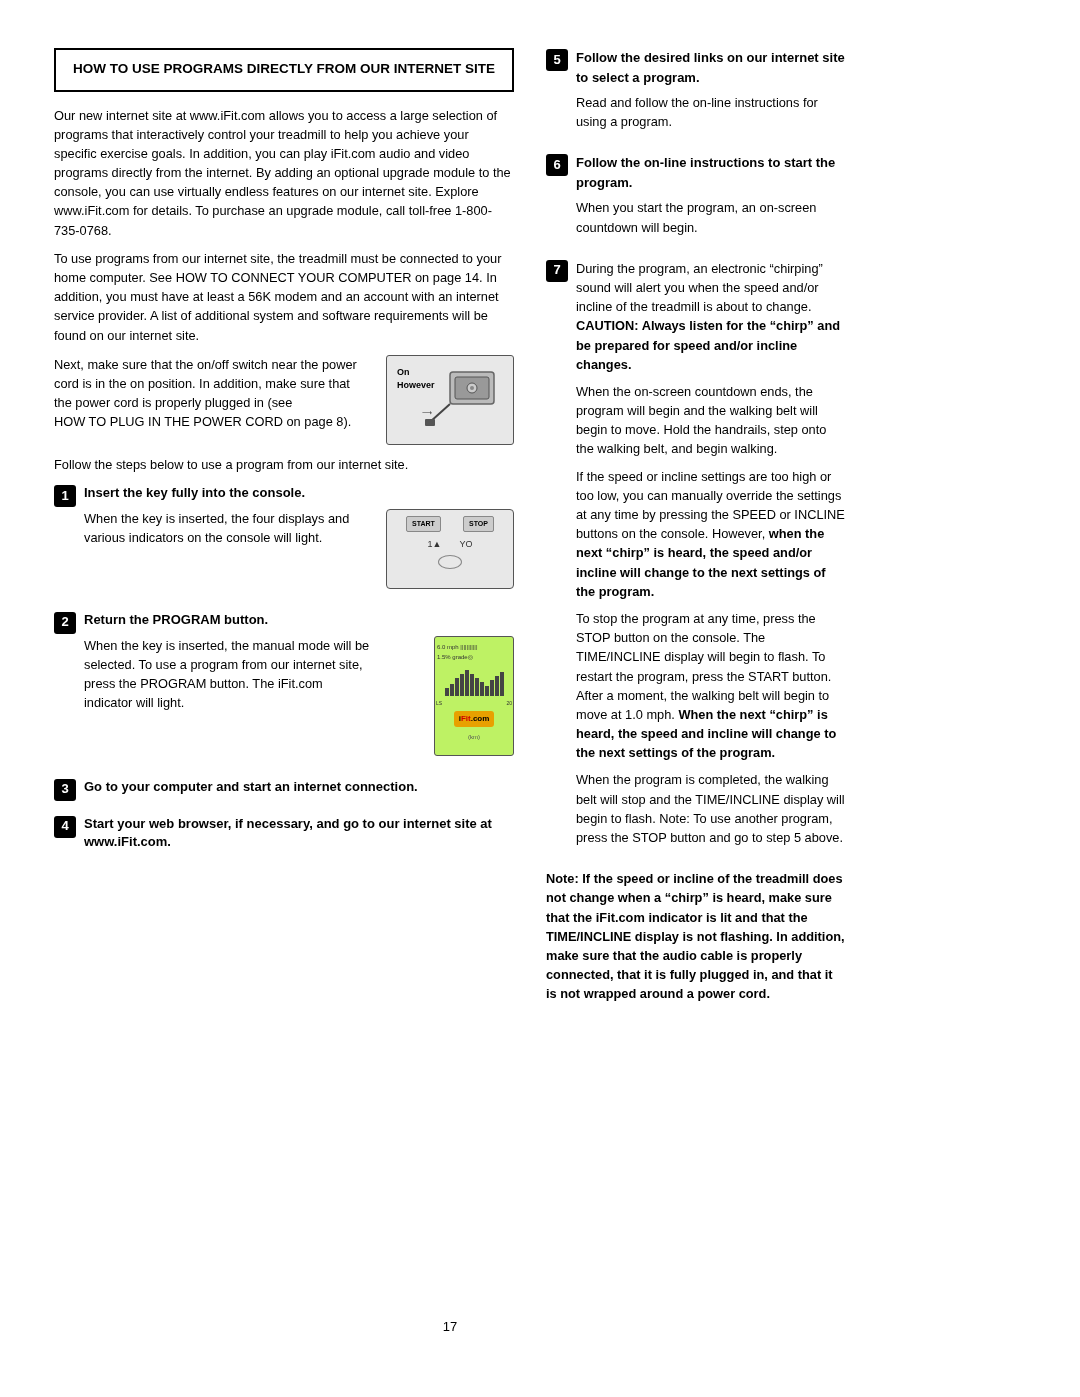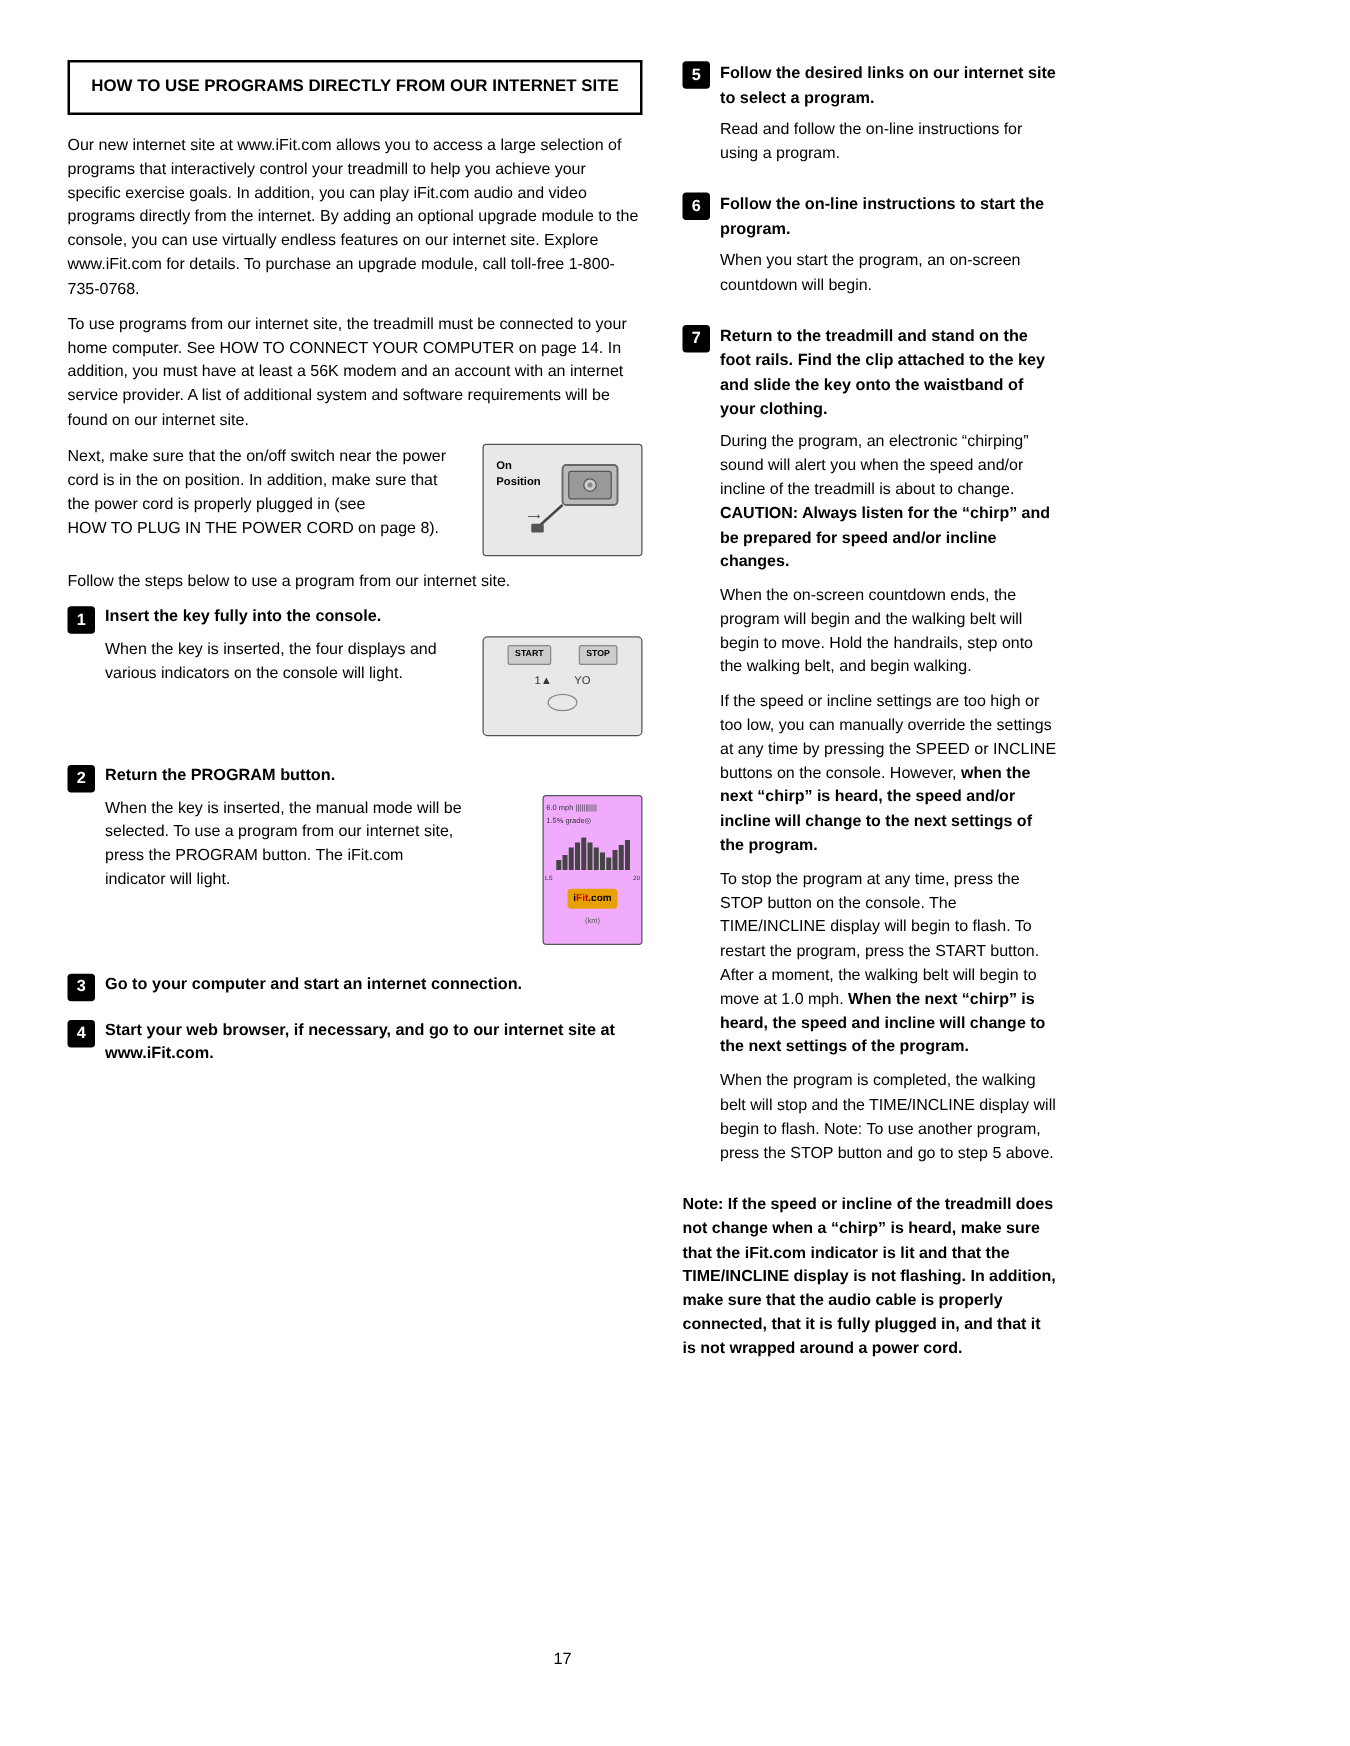--- a/index.html
+++ b/index.html
@@ -102,21 +102,21 @@
     .console-display .oval {
       width: 24px;
       height: 14px;
       border: 1.5px solid #888;
       border-radius: 50%;
       margin: 4px auto 0 auto;
     }
     
     .program-panel {
       border: 1.5px solid #555;
-      background: #f0abfc;
+      background: #bef264;
       width: 80px;
       height: 120px;
       border-radius: 3px;
       position: relative;
       display: flex;
       flex-direction: column;
       align-items: center;
       padding: 6px 0;
       overflow: hidden;
     }
@@ -251,21 +251,21 @@
         <div class="text-part">
           <span>Next, make sure that the on/off switch near the power cord is in the on position. In addition, make sure that the power cord is properly plugged in (see</span>
           <br>
           <span>HOW TO PLUG IN THE POWER CORD on page 8).</span>
         </div>
         <div class="fig-part">
 
           <div class="on-position-fig">
             <div style="position:absolute;left:10px;top:10px;font-size:9px;font-weight:bold;">
               <span>On</span><br>
-              <span>Position</span>
+              <span>However</span>
             </div>
 
             <svg width="80" height="70" viewBox="0 0 80 70" style="margin-left:20px;margin-top:5px;">
 
               <rect x="30" y="5" width="44" height="32" rx="3" fill="#bbb" stroke="#666" stroke-width="1.5"></rect>
               <rect x="35" y="10" width="34" height="22" rx="2" fill="#999" stroke="#555" stroke-width="1"></rect>
 
               <circle cx="52" cy="21" r="5" fill="#ccc" stroke="#555" stroke-width="1"></circle>
               <circle cx="52" cy="21" r="2" fill="#888"></circle>
 
@@ -372,21 +372,20 @@
         <div class="r-step-num">6</div>
         <div class="r-step-content">
           <div class="step-title"><strong>Follow the on-line instructions to start the program.</strong></div>
           <p>When you start the program, an on-screen countdown will begin.</p>
         </div>
       </div>
 
       <div class="r-step">
         <div class="r-step-num">7</div>
         <div class="r-step-content">
-          <div class="step-title"><strong>Return to the treadmill and stand on the foot rails. Find the clip attached to the key and slide the key onto the waistband of your clothing.</strong></div>
           <p>
             <span>During the program, an electronic “chirping” sound will alert you when the speed and/or incline of the treadmill is about to change.</span> <strong>CAUTION: Always listen for the “chirp” and be prepared for speed and/or incline changes.</strong>
           </p>
           <p>When the on-screen countdown ends, the program will begin and the walking belt will begin to move. Hold the handrails, step onto the walking belt, and begin walking.</p>
           <p>
             <span>If the speed or incline settings are too high or too low, you can manually override the settings at any time by pressing the SPEED or INCLINE buttons on the console. However,</span> <strong>when the next “chirp” is heard, the speed and/or incline will change to the next settings of the program.</strong>
           </p>
           <p>
             <span>To stop the program at any time, press the STOP button on the console. The TIME/INCLINE display will begin to flash. To restart the program, press the START button. After a moment, the walking belt will begin to move at 1.0 mph.</span> <strong>When the next “chirp” is heard, the speed and incline will change to the next settings of the program.</strong>
           </p>

